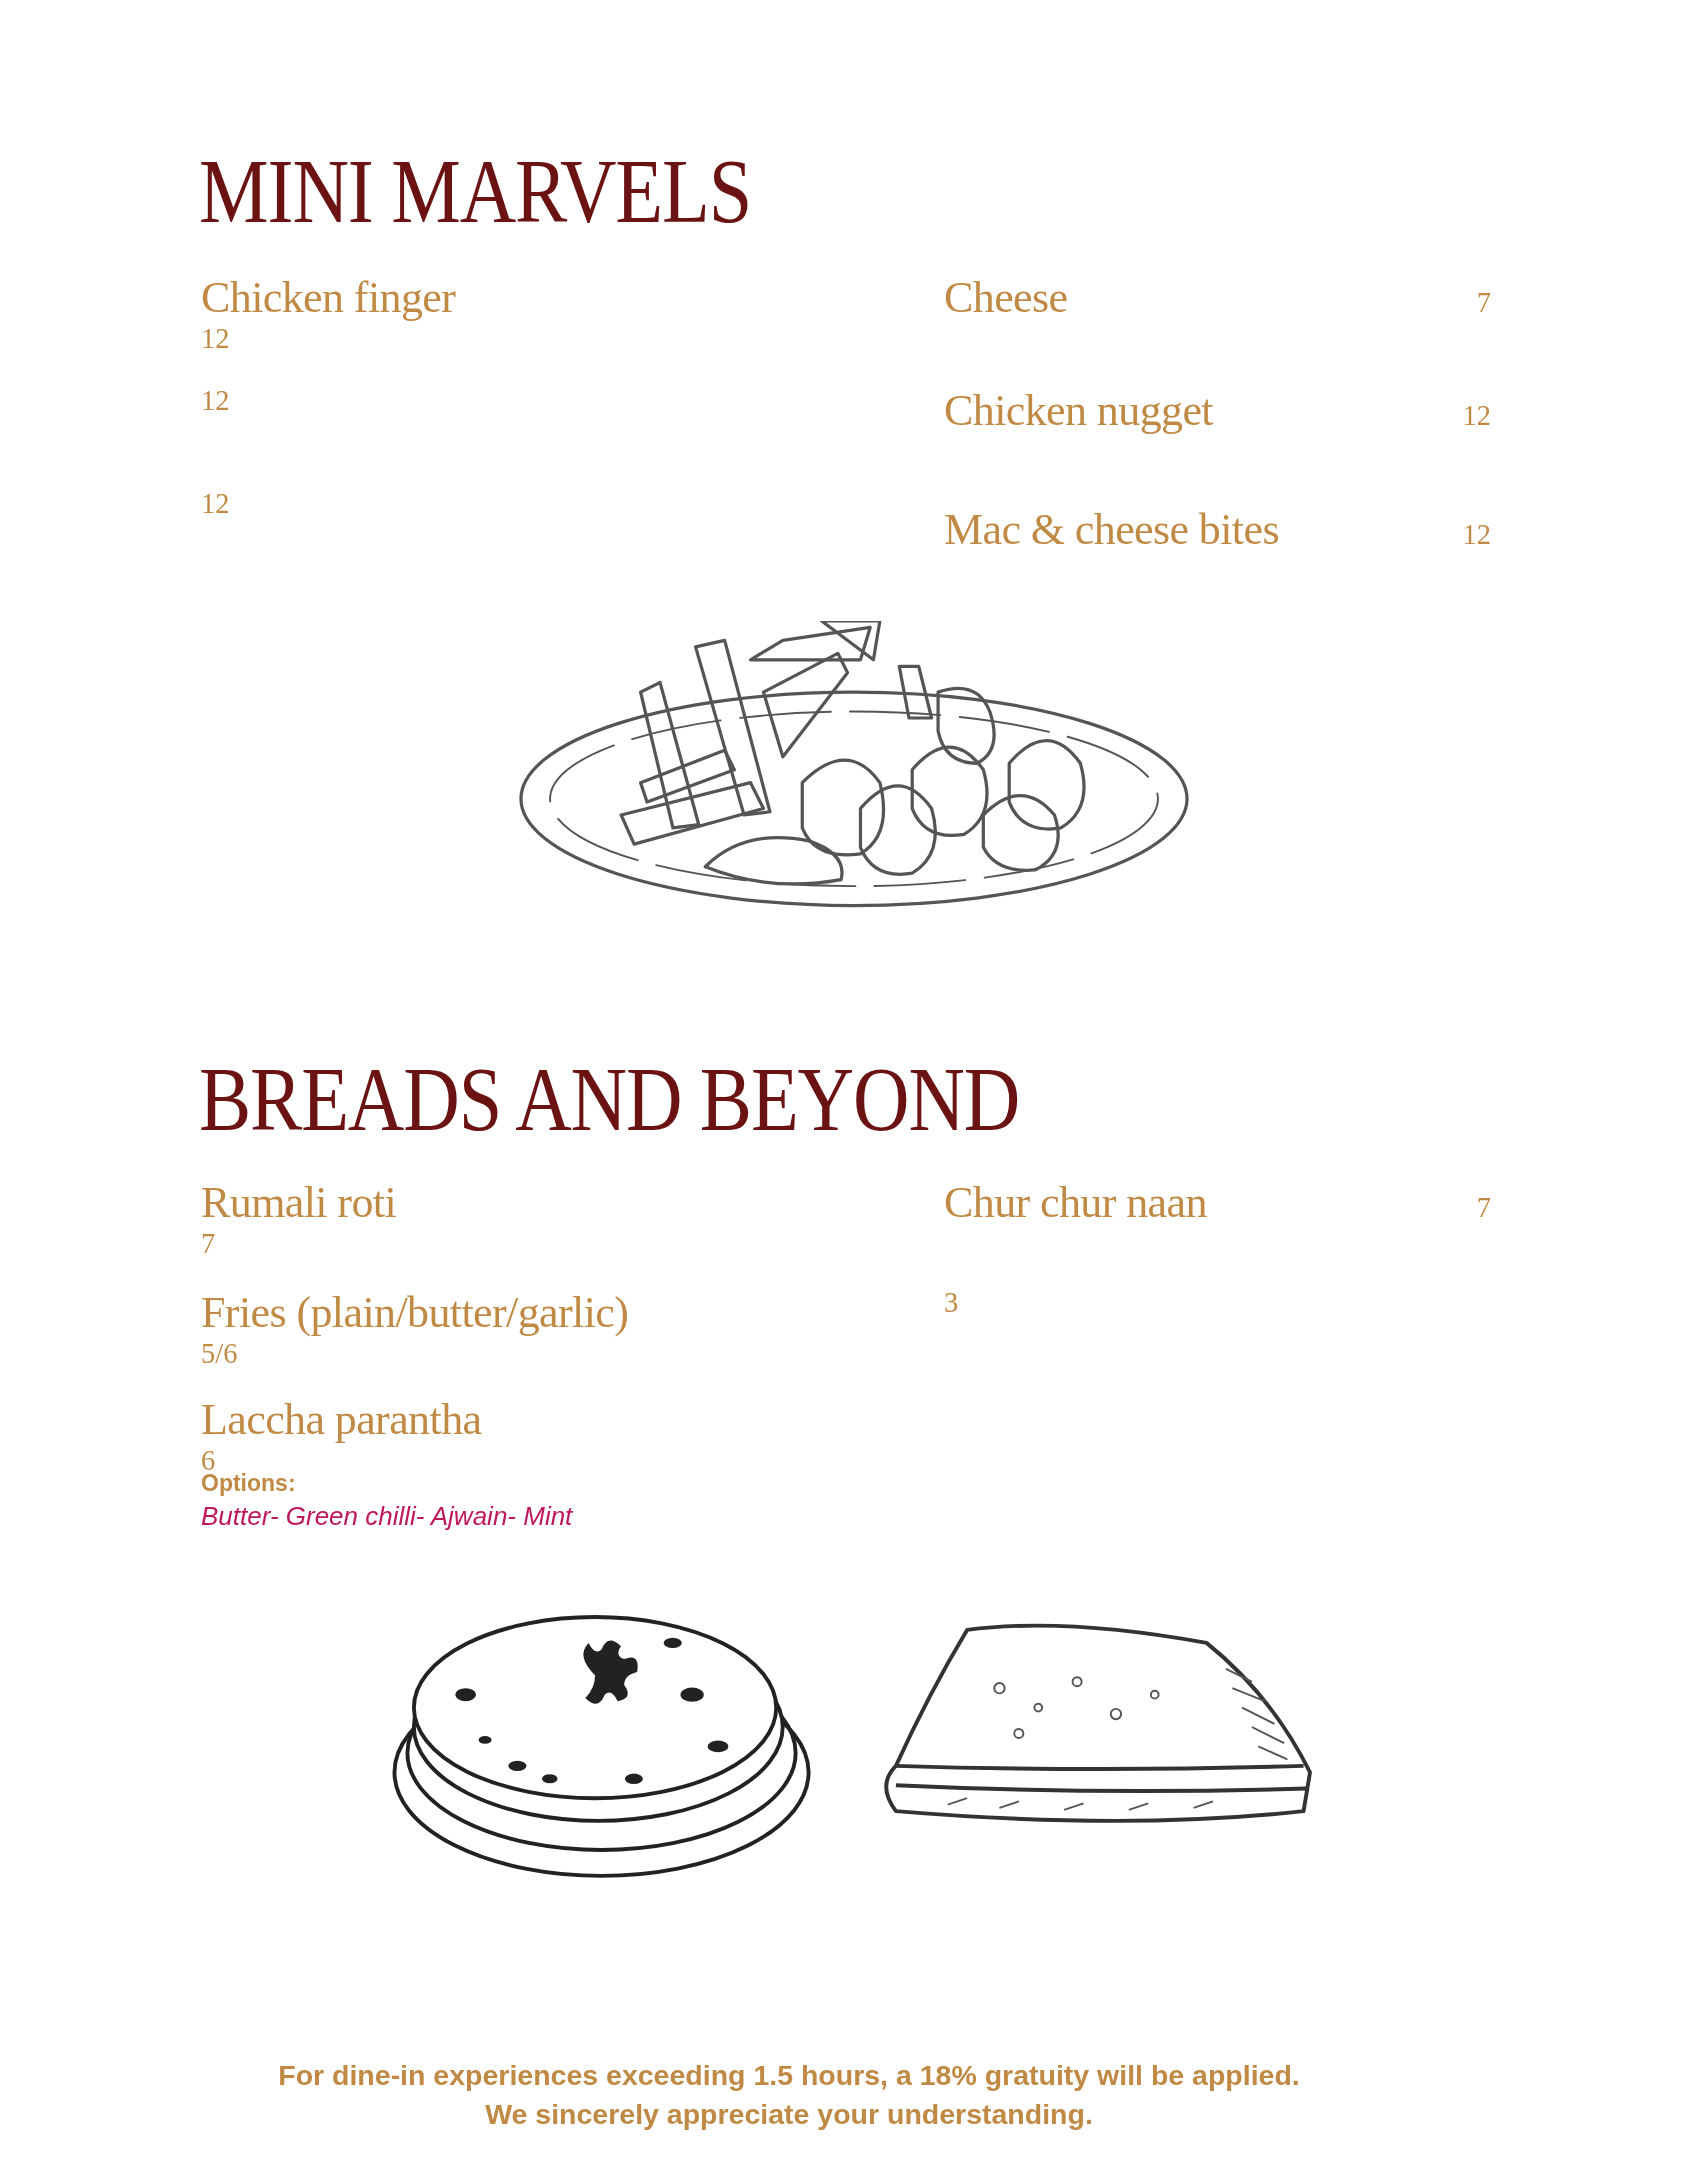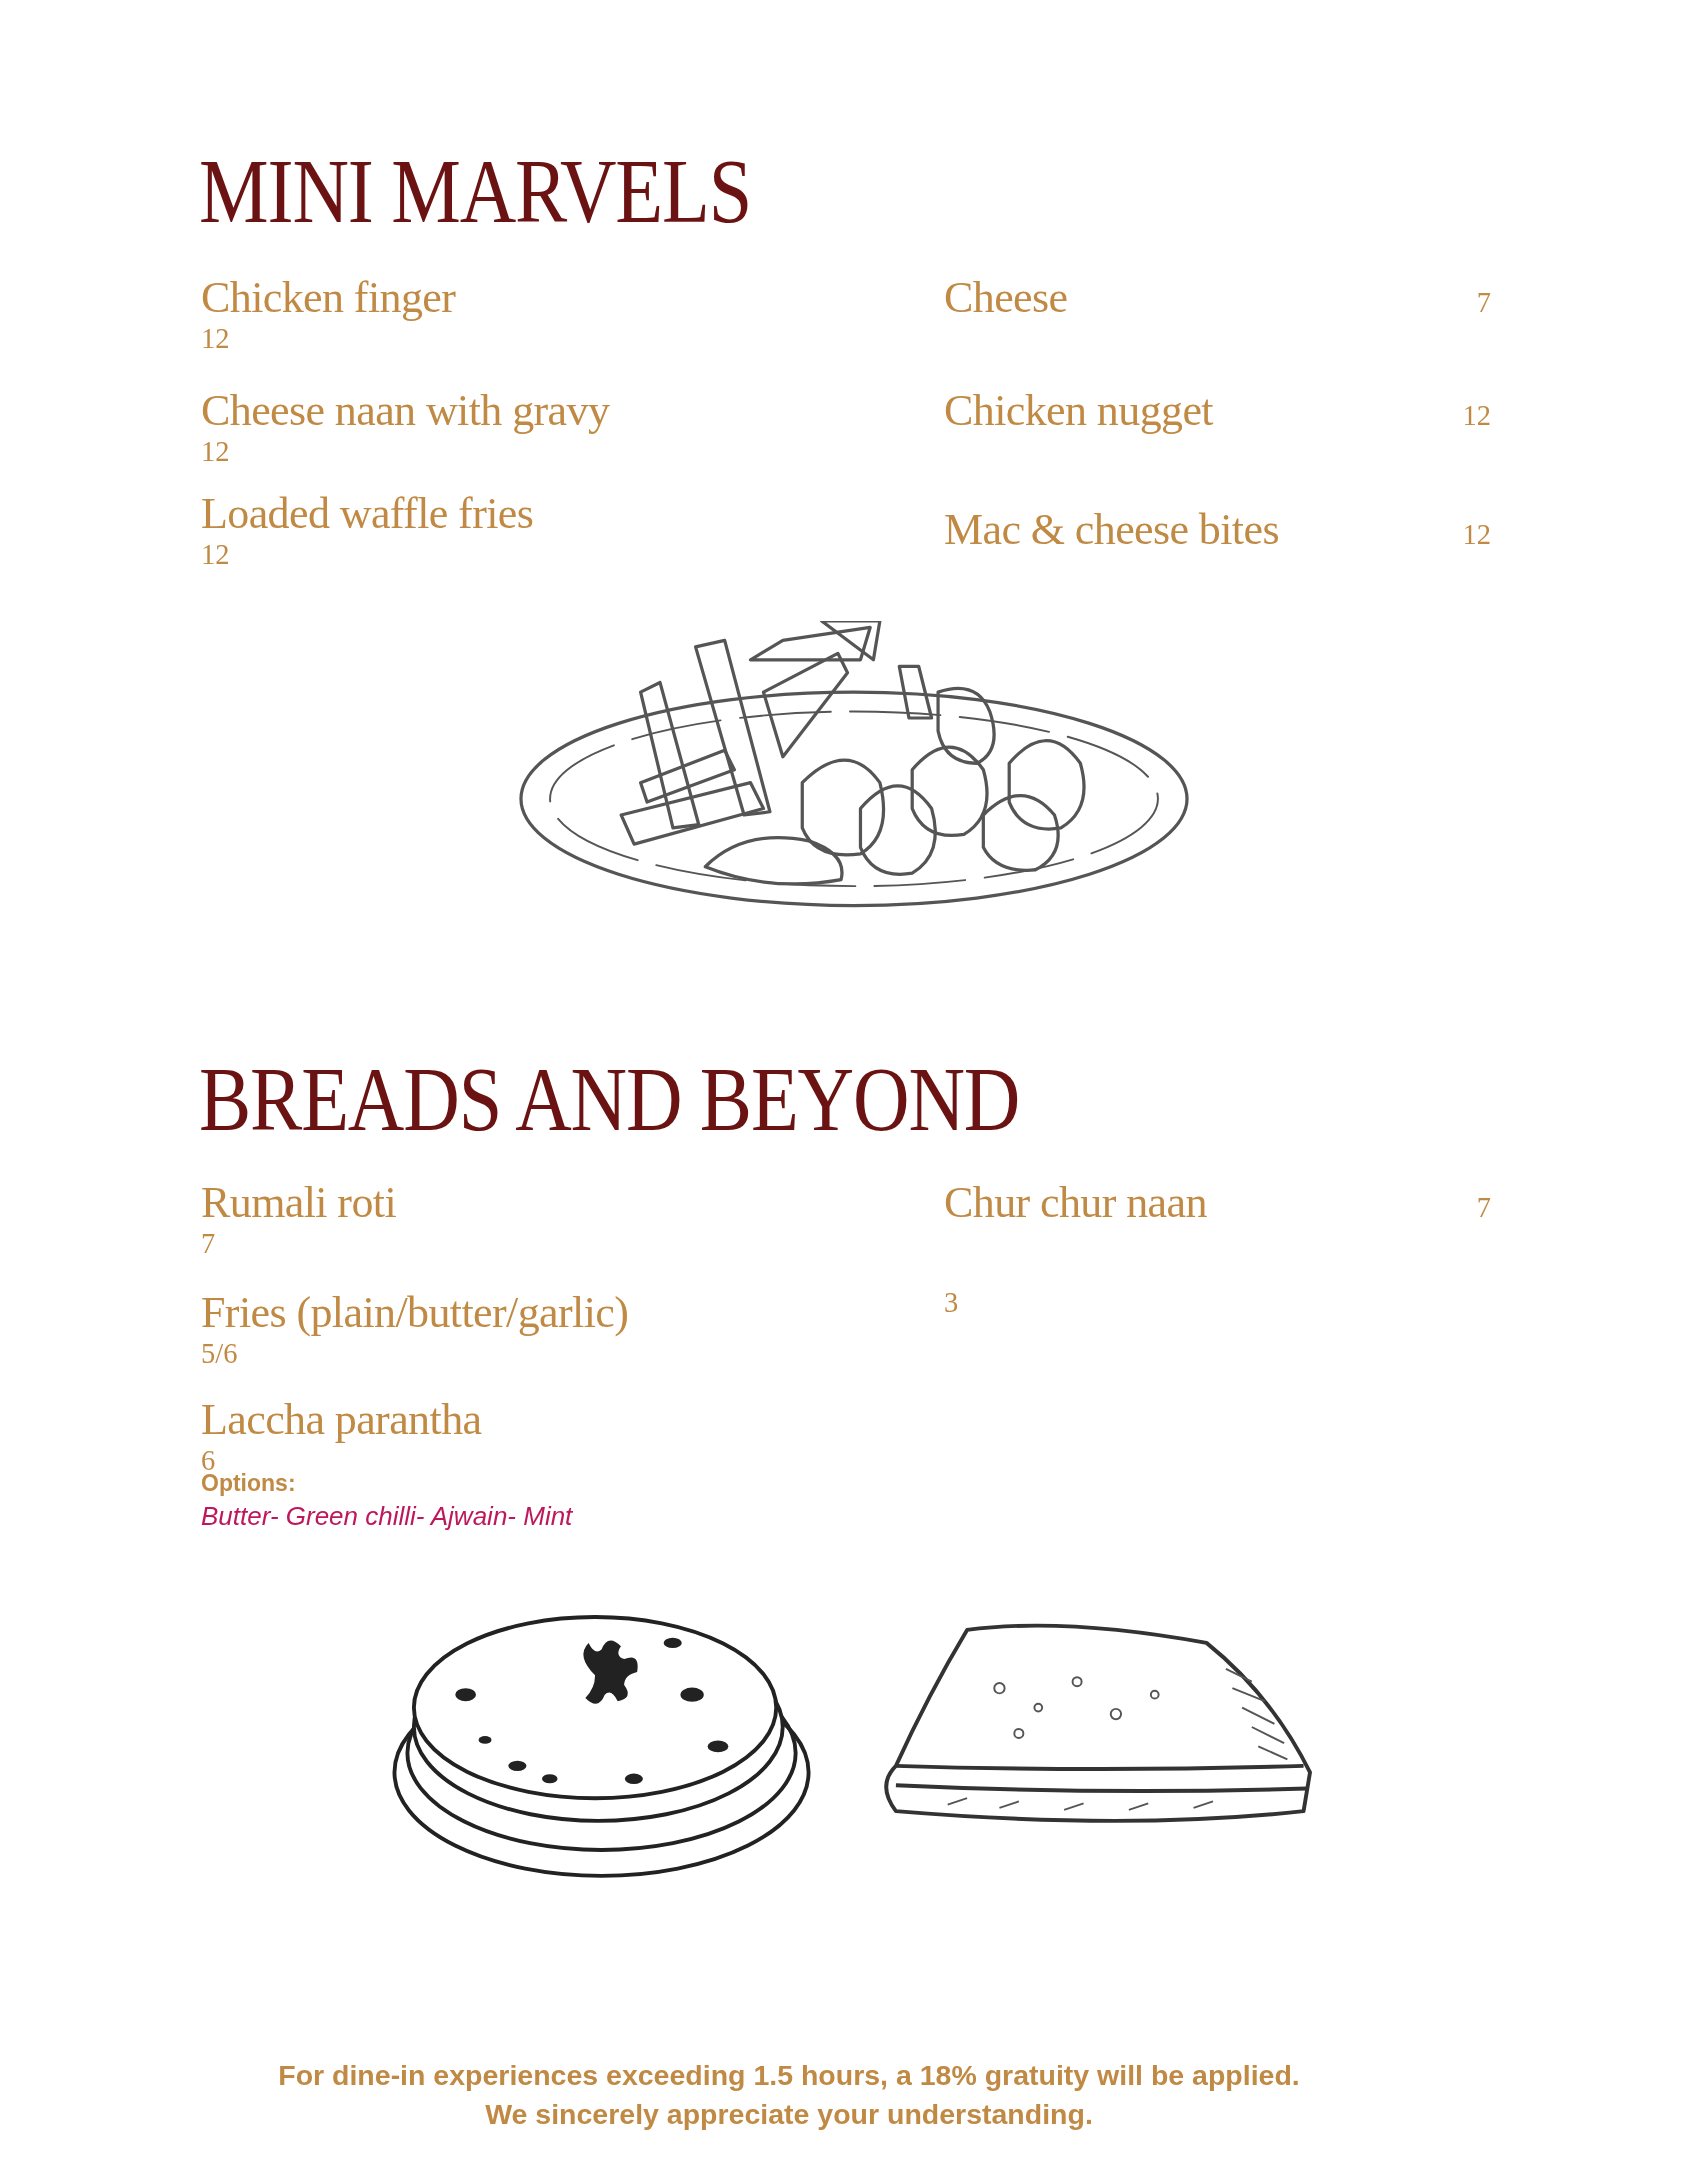--- a/index.html
+++ b/index.html
@@ -44,29 +44,27 @@
 
 <div class="item col-left" style="top:272px;">
   <span class="name">Chicken finger</span>
   <span class="price">12</span>
 </div>
 <div class="item col-right" style="top:272px;">
   <span class="name">Cheese</span>
   <span class="price">7</span>
 </div>
 <div class="item col-left" style="top:385px;">
-  <span class="name">Cheese naan with gravy</span>
   <span class="price">12</span>
 </div>
 <div class="item col-right" style="top:385px;">
   <span class="name">Chicken nugget</span>
   <span class="price">12</span>
 </div>
 <div class="item col-left" style="top:488px;">
-  <span class="name">Loaded waffle fries</span>
   <span class="price">12</span>
 </div>
 <div class="item col-right" style="top:504px;">
   <span class="name">Mac &amp; cheese bites</span>
   <span class="price">12</span>
 </div>
 
 <svg class="illus" style="left:511px; top:621px;" width="686" height="291" viewBox="0 0 1060 450">
   <g fill="none" stroke="#555" stroke-width="5" stroke-linecap="round" stroke-linejoin="round">
     <ellipse cx="530" cy="275" rx="515" ry="165"></ellipse>

